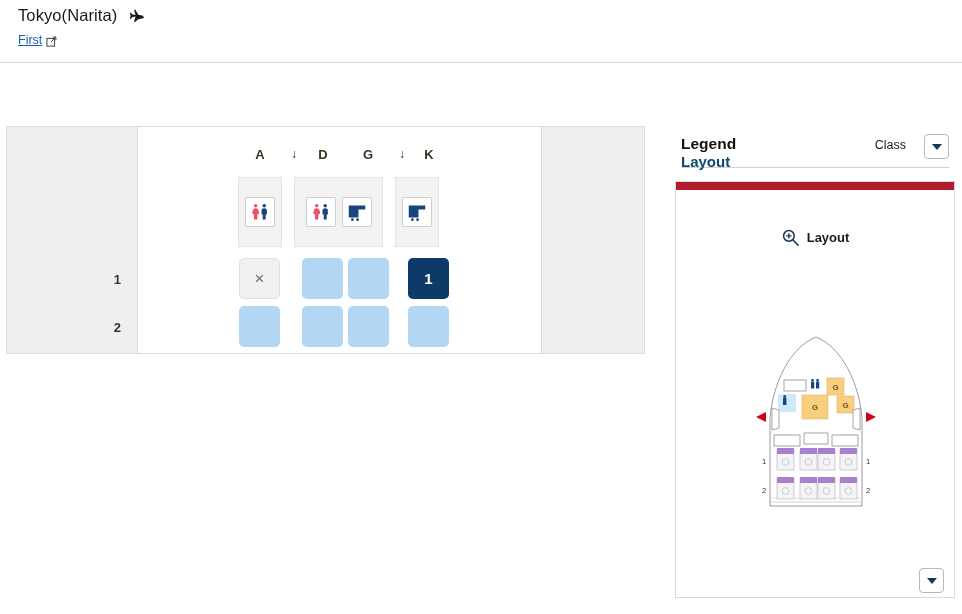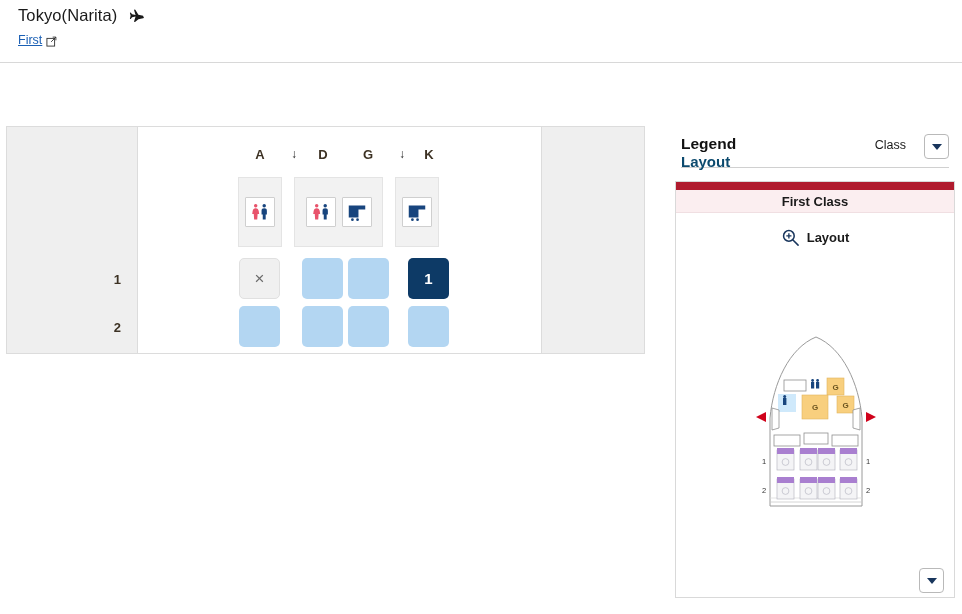--- a/index.html
+++ b/index.html
@@ -427,21 +427,20 @@
     <span class="legend-open">Class</span>
     <span class="chevron-btn legend">
       <span class="chev"></span>
     </span>
   </div>
 
   <div class="layout-title">Layout</div>
 
   <div class="layout-panel">
     <div class="cabin-bar"></div>
-    <div class="cabin-name">First Class</div>
 
     <div class="enlarge-row">
       <span class="zoom-icon">
         <svg viewBox="0 0 20 20" width="19" height="19" fill="none" stroke="#18355c" stroke-width="1.6">
           <circle cx="8.3" cy="8.3" r="5.6"></circle>
           <path d="M12.6 12.6 18 18" stroke-linecap="round"></path>
           <path d="M8.3 5.6v5.4M5.6 8.3h5.4" stroke-width="1.4"></path>
         </svg>
       </span>
       <span class="enlarge-label">Layout</span>

